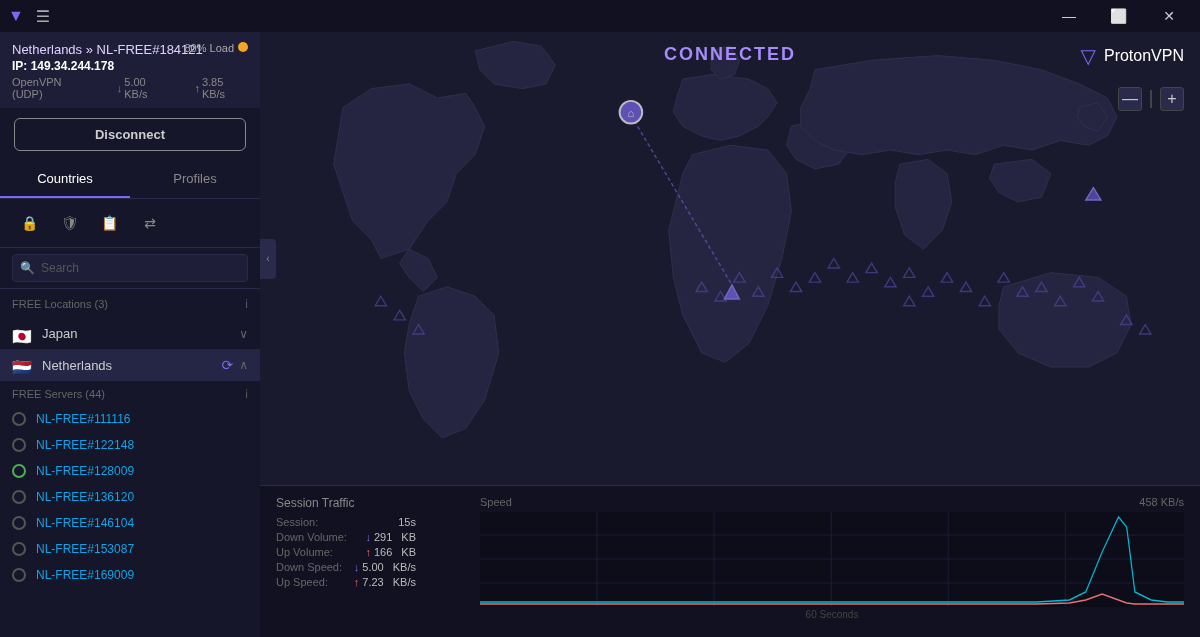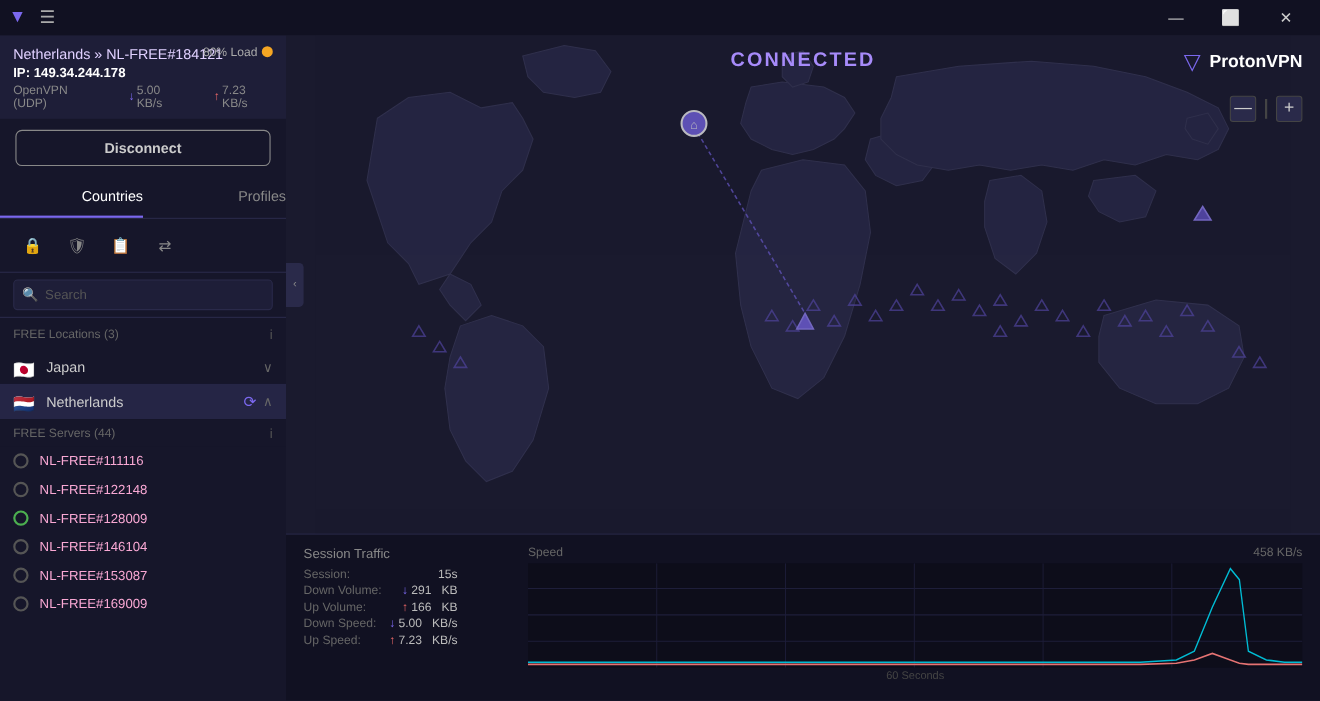--- a/index.html
+++ b/index.html
@@ -139,21 +139,21 @@
     }
 
     
     #tabs {
       display: flex;
       border-bottom: 1px solid #2a2a4a;
     }
     .tab {
       flex: 1;
       padding: 10px 0;
-      text-align: right;
+      text-align: center;
       font-size: 13px;
       color: #888;
       cursor: pointer;
       border-bottom: 2px solid transparent;
     }
     .tab.active {
       color: #fff;
       border-bottom: 2px solid #7b68ee;
     }
 
@@ -266,21 +266,21 @@
       justify-content: space-between;
       padding: 4px 12px;
       background: #16162a;
     }
     .server-row {
       display: flex;
       align-items: center;
       padding: 6px 12px;
       cursor: pointer;
       font-size: 12px;
-      color: #f9a8d4;
+      color: #0ea5e9;
     }
     .server-circle {
       width: 14px;
       height: 14px;
       border-radius: 50%;
       border: 2px solid #555;
       margin-right: 10px;
       flex-shrink: 0;
     }
     .server-circle.green { border-color: #4caf50; }
@@ -318,21 +318,21 @@
       position: absolute;
       top: 12px;
       right: 16px;
       display: flex;
       align-items: center;
       gap: 8px;
       z-index: 10;
     }
     #proton-logo-text {
       font-size: 16px;
-      font-weight: 700;
+      font-weight: 400;
       color: #fff;
     }
     #proton-logo-icon {
       color: #7b68ee;
       font-size: 20px;
     }
 
     
     #zoom-controls {
       position: absolute;
@@ -480,21 +480,21 @@
         <div class="load-dot"></div>
       </div>
       <div id="conn-protocol">
         <span>OpenVPN (UDP)</span>
         <span class="speed-item">
           <span class="arrow-down">↓</span>
           <span>5.00 KB/s</span>
         </span>
         <span class="speed-item">
           <span class="arrow-up">↑</span>
-          <span>7.23 KB/s</span>
+          <span>3.85 KB/s</span>
         </span>
       </div>
     </div>
 
     <button id="disconnect-btn">Disconnect</button>
 
     <div id="tabs">
       <div class="tab active">Countries</div>
       <div class="tab">Profiles</div>
     </div>
@@ -543,20 +543,24 @@
             <div class="server-circle"></div>
             <span>NL-FREE#111116</span>
           </div>
           <div class="server-row">
             <div class="server-circle"></div>
             <span>NL-FREE#122148</span>
           </div>
           <div class="server-row">
             <div class="server-circle green"></div>
             <span>NL-FREE#128009</span>
+          </div>
+          <div class="server-row">
+            <div class="server-circle"></div>
+            <span>NL-FREE#136120</span>
           </div>
           <div class="server-row">
             <div class="server-circle"></div>
             <span>NL-FREE#146104</span>
           </div>
           <div class="server-row">
             <div class="server-circle"></div>
             <span>NL-FREE#153087</span>
           </div>
           <div class="server-row">

